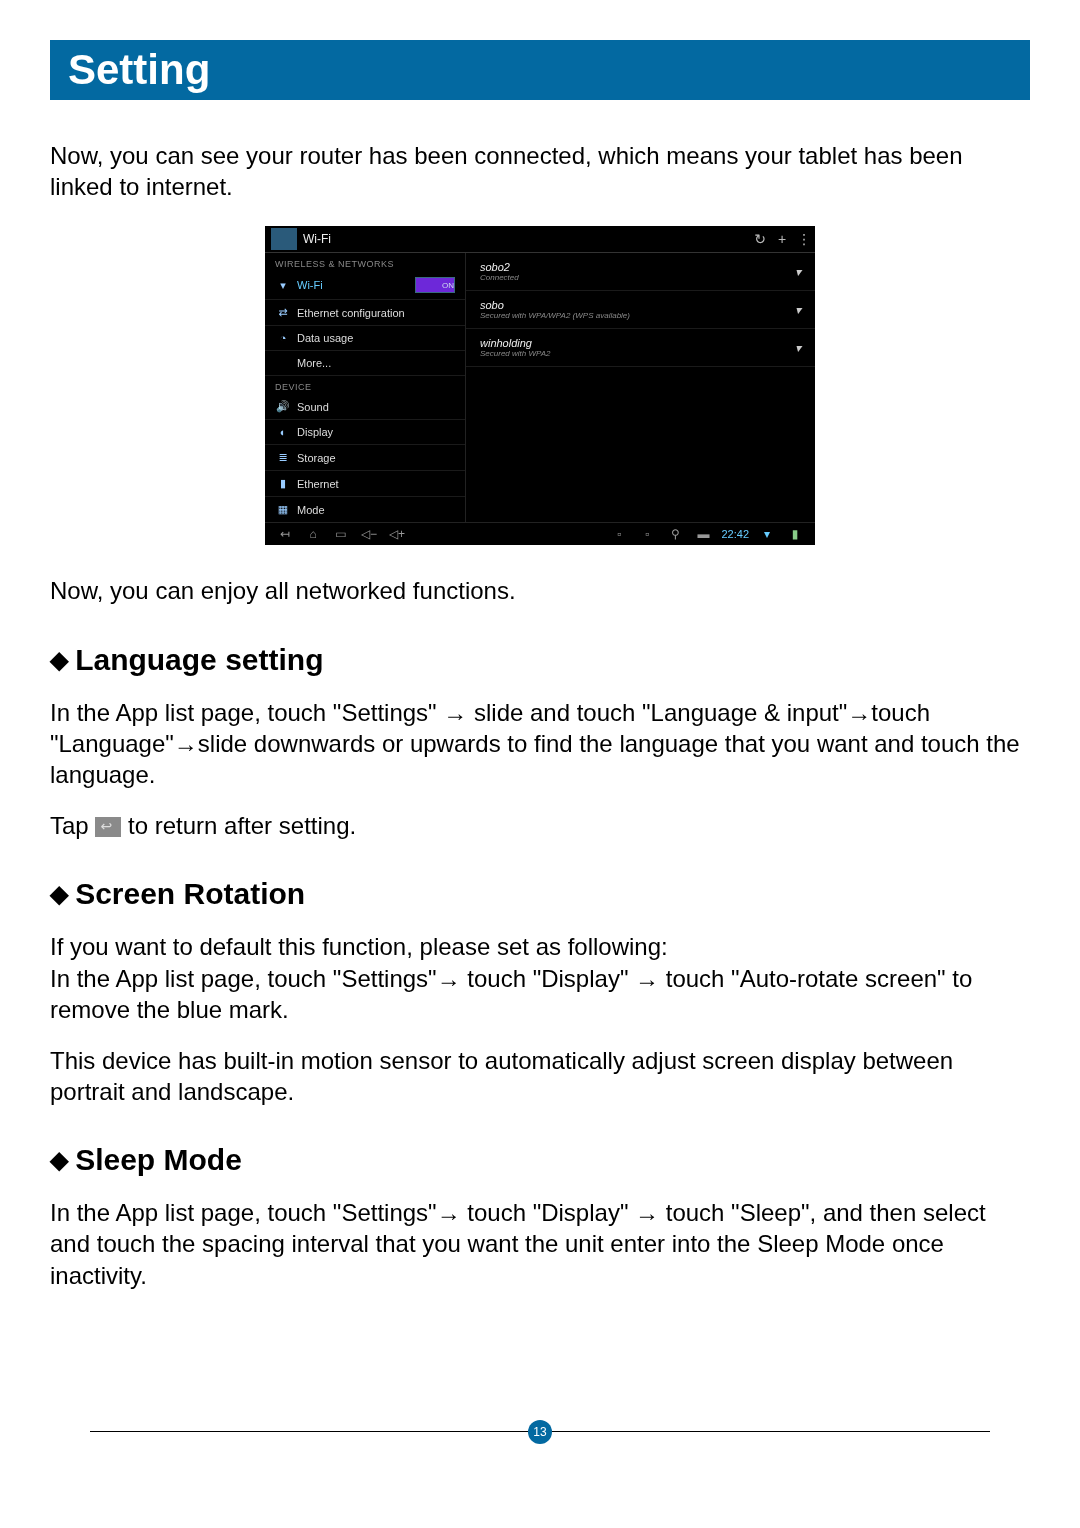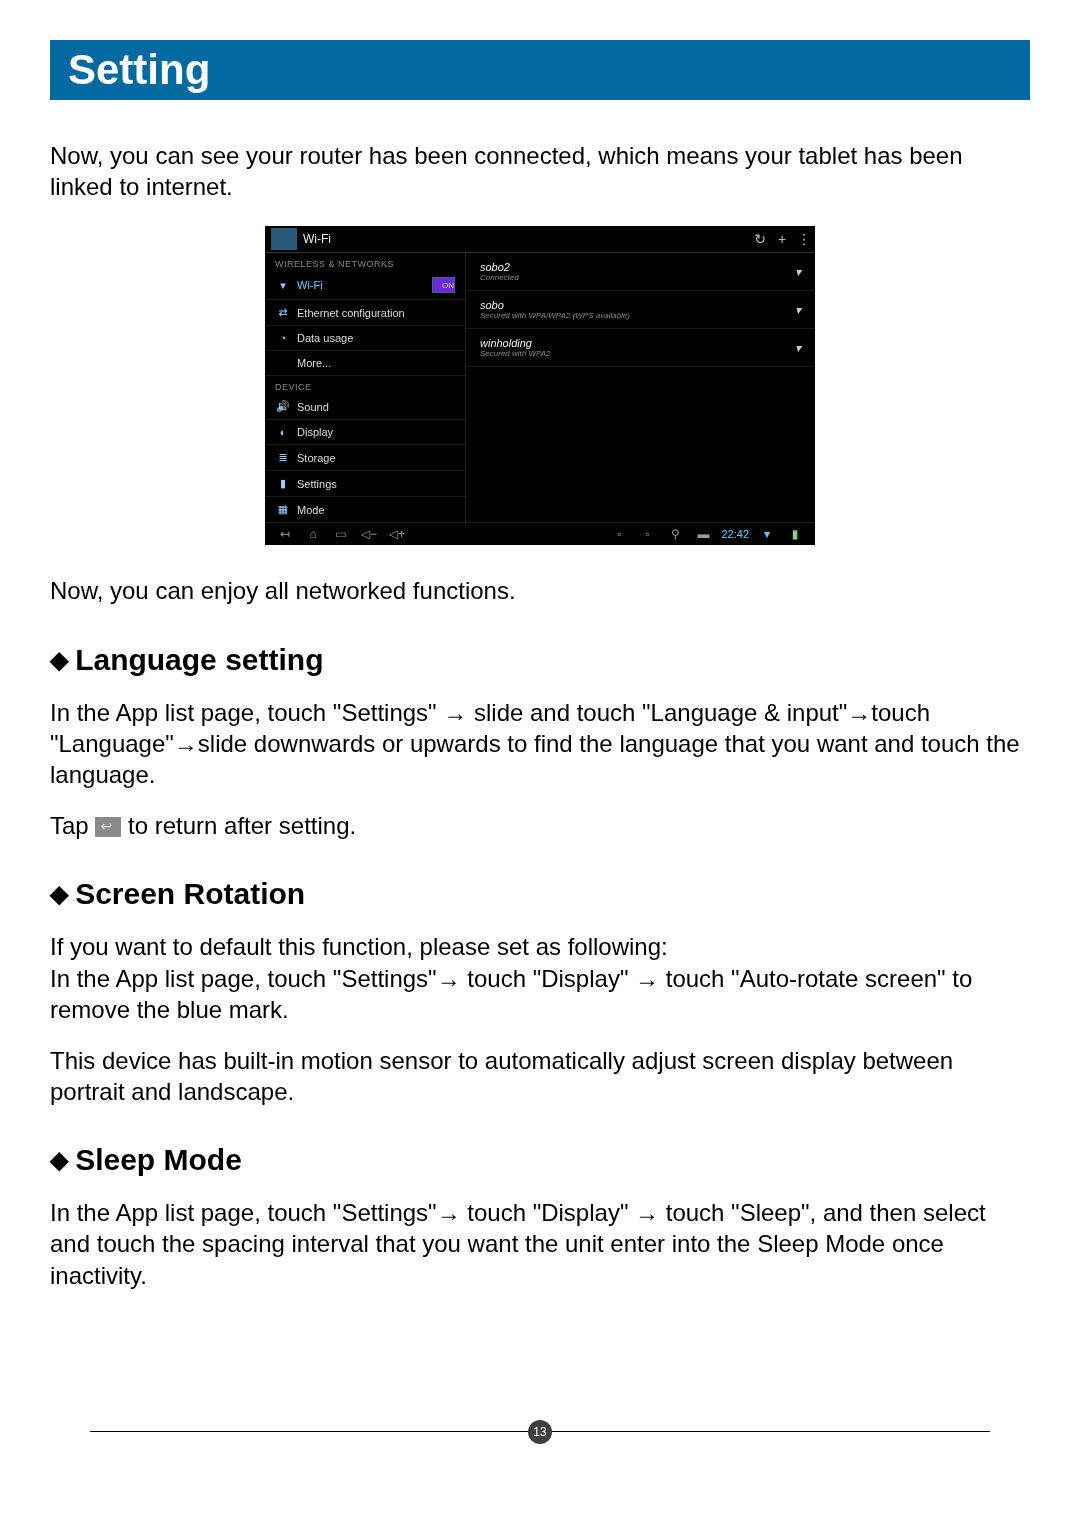--- a/index.html
+++ b/index.html
@@ -97,21 +97,21 @@
     align-items: center;
     padding: 6px 10px;
     border-bottom: 1px solid #1a1a1a;
     color: #ddd;
     font-size: 11px;
   }
   .row .ricon { width: 16px; text-align: center; margin-right: 6px; color: #9cf; }
   .row.wifi { color: #6cf; }
   .switch {
     margin-left: auto;
-    width: 23px; height: 16px;
+    width: 40px; height: 16px;
     background: #6d28d9;
     border: 1px solid #3a6a80;
     color: #cde;
     font-size: 8px;
     text-align: right;
     padding-right: 0;
     line-height: 16px;
     box-sizing: border-box;
   }
   .t-right { flex: 1; font-style: italic; }
@@ -142,21 +142,21 @@
     margin: 140px 40px 0 40px;
     position: relative;
     height: 30px;
   }
   .pageno {
     position: absolute;
     left: 50%; top: -12px;
     transform: translateX(-50%);
     width: 24px; height: 24px;
     border-radius: 50%;
-    background: #404040;
+    background: #0369a1;
     color: #fff;
     font-size: 12px;
     line-height: 24px;
     text-align: center;
   }
 </style>
 </head>
 <body>
 
 <div class="page">
@@ -202,21 +202,21 @@
           <div class="row">
             <span class="ricon">◐</span>
             <span>Display</span>
           </div>
           <div class="row">
             <span class="ricon">≣</span>
             <span>Storage</span>
           </div>
           <div class="row">
             <span class="ricon">▮</span>
-            <span>Settings</span>
+            <span>Ethernet</span>
           </div>
           <div class="row" style="border-bottom:none">
             <span class="ricon">▦</span>
             <span>Mode</span>
           </div>
         </div>
         <div class="t-right">
           <div class="net">
             <div>
               <div class="nm">sobo2</div>

